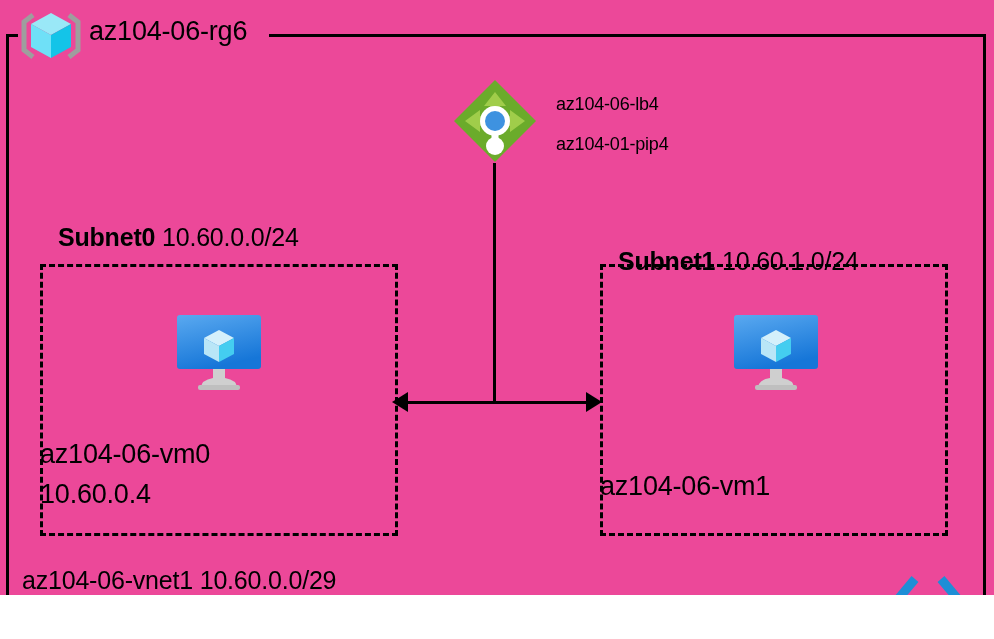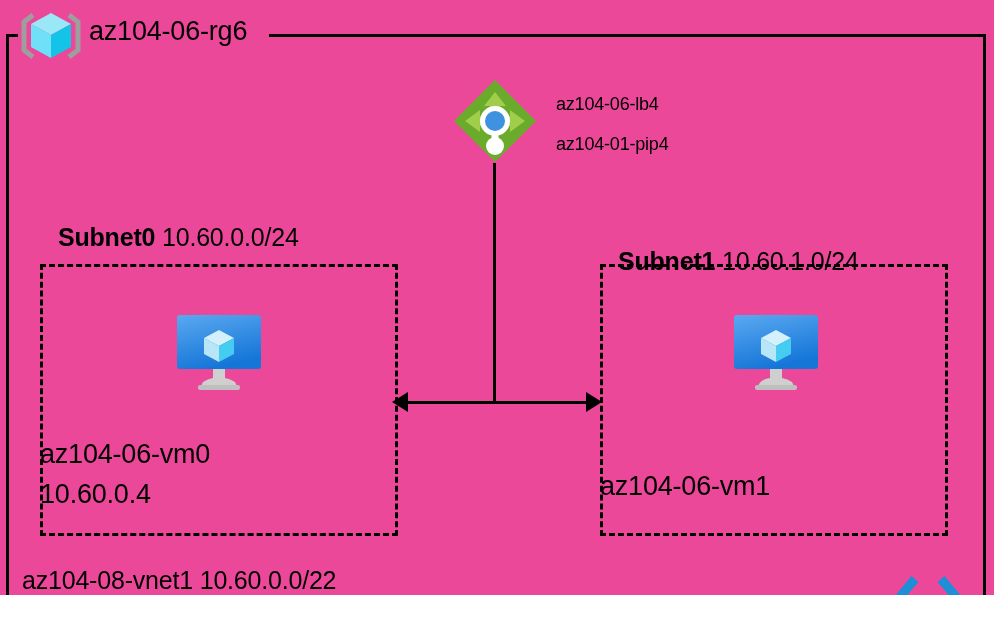--- a/index.html
+++ b/index.html
@@ -292,21 +292,21 @@
       <rect x="6" y="4" width="84" height="54" rx="3" fill="url(#vmgrad1)"></rect>
       <polygon points="48,19 63,27 48,35 33,27" fill="#d4f0fb"></polygon>
       <polygon points="33,27 48,35 48,51 33,43" fill="#b9e6f7"></polygon>
       <polygon points="63,27 63,43 48,51 48,35" fill="#44cdf0"></polygon>
     </svg>
   </div>
   <div class="vm-labels vm-labels-1">
     <div>az104-06-vm1</div>
   </div>
 
-  <div class="vnet-label">az104-08-vnet1 10.60.0.0/22</div>
+  <div class="vnet-label">az104-06-vnet1 10.60.0.0/29</div>
 
   <div class="vnet-icon">
     <svg viewBox="0 0 70 56" width="70" height="56">
 
       <path d="M22 4 L6 23" stroke="#1e8ed6" stroke-width="9" stroke-linecap="butt" fill="none"></path>
       <path d="M6 26 L22 45" stroke="#36c8f4" stroke-width="9" stroke-linecap="butt" fill="none"></path>
 
       <path d="M48 4 L64 23" stroke="#1e8ed6" stroke-width="9" stroke-linecap="butt" fill="none"></path>
       <path d="M64 26 L48 45" stroke="#36c8f4" stroke-width="9" stroke-linecap="butt" fill="none"></path>
 

